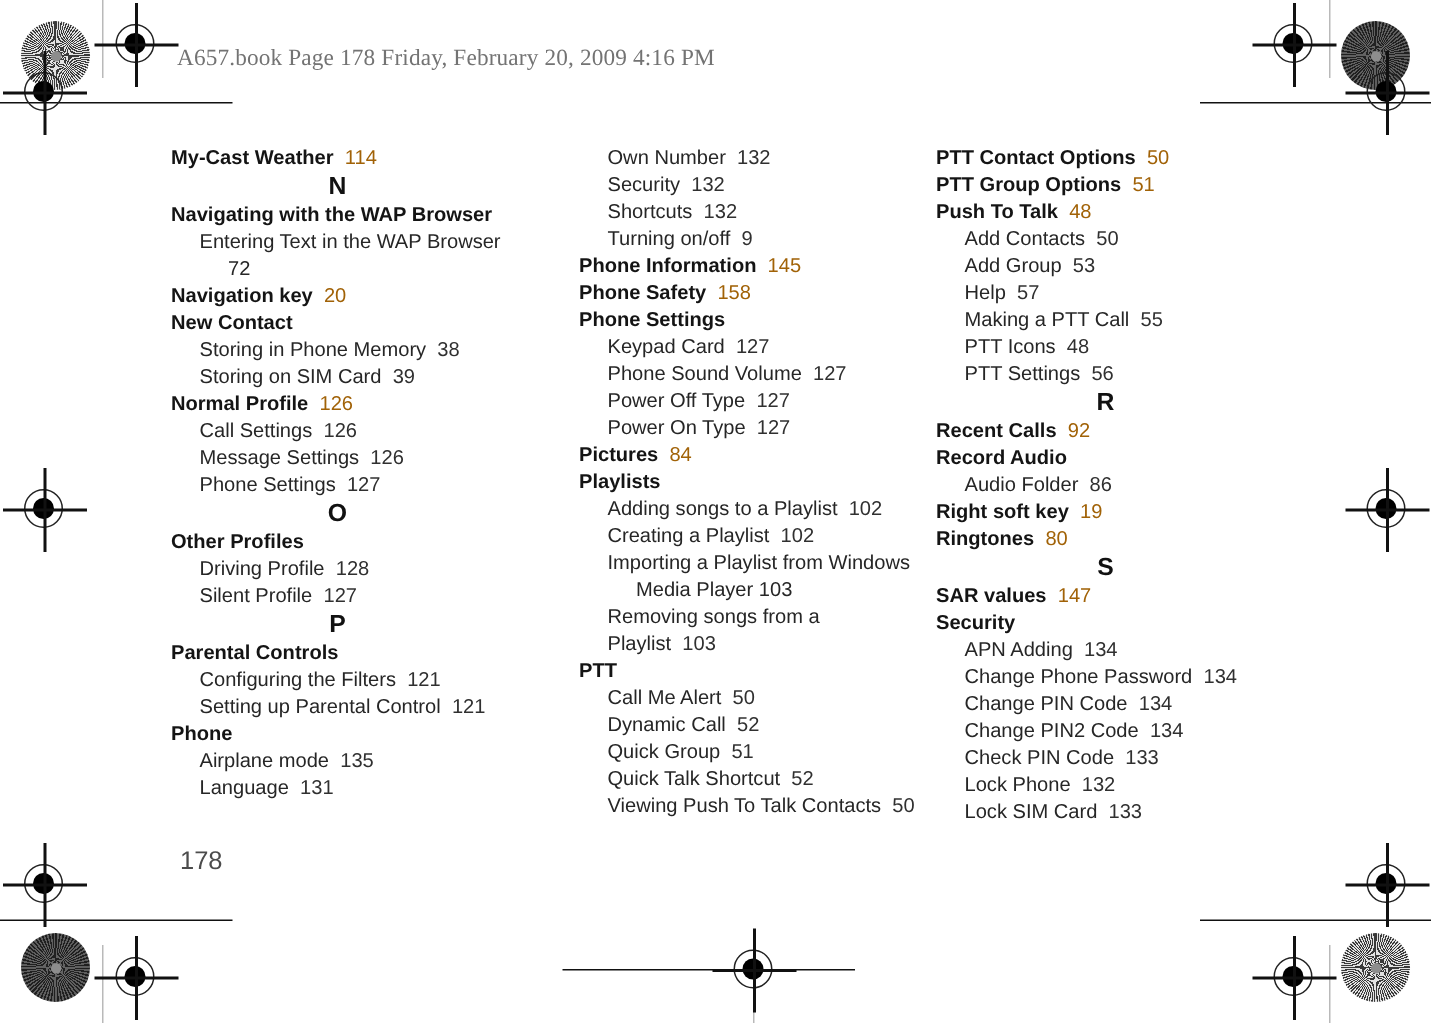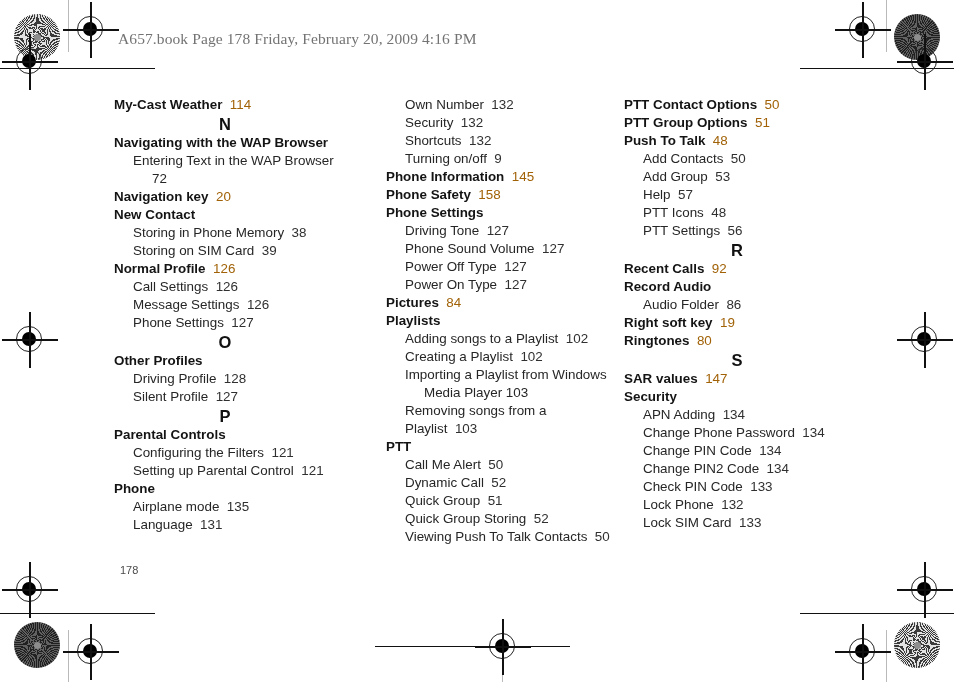--- a/index.html
+++ b/index.html
@@ -146,21 +146,21 @@
   .sub .pg { color: #303030; }
   .sub .cont {
     display: block;
     padding-left: 19px;
   }
 
   .pageno {
     position: absolute;
     left: 120px;
     top: 564px;
-    font-size: 11px;
+    font-size: 17px;
     color: #4c4c4c;
   }
 </style>
 </head>
 <body>
 
 <div class="sunburst" style="left:14px; top:14px;"></div>
 <div class="rule gray" style="left:68px; top:0; width:1.4px; height:52px;"></div>
 <div class="regmark" style="left:63px; top:2px;">
   <div class="ring"></div>
@@ -275,44 +275,45 @@
       <div class="sub"><span>Language</span>&nbsp;&nbsp;<span class="pg">131</span></div>
     </div>
   <div class="col col-2">
       <div class="sub"><span>Own Number</span>&nbsp;&nbsp;<span class="pg">132</span></div>
       <div class="sub"><span>Security</span>&nbsp;&nbsp;<span class="pg">132</span></div>
       <div class="sub"><span>Shortcuts</span>&nbsp;&nbsp;<span class="pg">132</span></div>
       <div class="sub"><span>Turning on/off</span>&nbsp;&nbsp;<span class="pg">9</span></div>
       <div class="entry"><span>Phone Information</span>&nbsp;&nbsp;<span class="pg">145</span></div>
       <div class="entry"><span>Phone Safety</span>&nbsp;&nbsp;<span class="pg">158</span></div>
       <div class="entry"><span>Phone Settings</span></div>
-      <div class="sub"><span>Driving Tone</span>&nbsp;&nbsp;<span class="pg">127</span></div>
+      <div class="sub"><span>Keypad Card</span>&nbsp;&nbsp;<span class="pg">127</span></div>
       <div class="sub"><span>Phone Sound Volume</span>&nbsp;&nbsp;<span class="pg">127</span></div>
       <div class="sub"><span>Power Off Type</span>&nbsp;&nbsp;<span class="pg">127</span></div>
       <div class="sub"><span>Power On Type</span>&nbsp;&nbsp;<span class="pg">127</span></div>
       <div class="entry"><span>Pictures</span>&nbsp;&nbsp;<span class="pg">84</span></div>
       <div class="entry"><span>Playlists</span></div>
       <div class="sub"><span>Adding songs to a Playlist</span>&nbsp;&nbsp;<span class="pg">102</span></div>
       <div class="sub"><span>Creating a Playlist</span>&nbsp;&nbsp;<span class="pg">102</span></div>
       <div class="sub"><span>Importing a Playlist from Windows</span><span class="cont">Media Player  103</span></div>
       <div class="sub"><span>Removing songs from a Playlist</span>&nbsp;&nbsp;<span class="pg">103</span></div>
       <div class="entry"><span>PTT</span></div>
       <div class="sub"><span>Call Me Alert</span>&nbsp;&nbsp;<span class="pg">50</span></div>
       <div class="sub"><span>Dynamic Call</span>&nbsp;&nbsp;<span class="pg">52</span></div>
       <div class="sub"><span>Quick Group</span>&nbsp;&nbsp;<span class="pg">51</span></div>
-      <div class="sub"><span>Quick Group Storing</span>&nbsp;&nbsp;<span class="pg">52</span></div>
+      <div class="sub"><span>Quick Talk Shortcut</span>&nbsp;&nbsp;<span class="pg">52</span></div>
       <div class="sub"><span>Viewing Push To Talk Contacts</span>&nbsp;&nbsp;<span class="pg">50</span></div>
     </div>
   <div class="col col-3">
       <div class="entry"><span>PTT Contact Options</span>&nbsp;&nbsp;<span class="pg">50</span></div>
       <div class="entry"><span>PTT Group Options</span>&nbsp;&nbsp;<span class="pg">51</span></div>
       <div class="entry"><span>Push To Talk</span>&nbsp;&nbsp;<span class="pg">48</span></div>
       <div class="sub"><span>Add Contacts</span>&nbsp;&nbsp;<span class="pg">50</span></div>
       <div class="sub"><span>Add Group</span>&nbsp;&nbsp;<span class="pg">53</span></div>
       <div class="sub"><span>Help</span>&nbsp;&nbsp;<span class="pg">57</span></div>
+      <div class="sub"><span>Making a PTT Call</span>&nbsp;&nbsp;<span class="pg">55</span></div>
       <div class="sub"><span>PTT Icons</span>&nbsp;&nbsp;<span class="pg">48</span></div>
       <div class="sub"><span>PTT Settings</span>&nbsp;&nbsp;<span class="pg">56</span></div>
       <div class="letter">R</div>
       <div class="entry"><span>Recent Calls</span>&nbsp;&nbsp;<span class="pg">92</span></div>
       <div class="entry"><span>Record Audio</span></div>
       <div class="sub"><span>Audio Folder</span>&nbsp;&nbsp;<span class="pg">86</span></div>
       <div class="entry"><span>Right soft key</span>&nbsp;&nbsp;<span class="pg">19</span></div>
       <div class="entry"><span>Ringtones</span>&nbsp;&nbsp;<span class="pg">80</span></div>
       <div class="letter">S</div>
       <div class="entry"><span>SAR values</span>&nbsp;&nbsp;<span class="pg">147</span></div>

